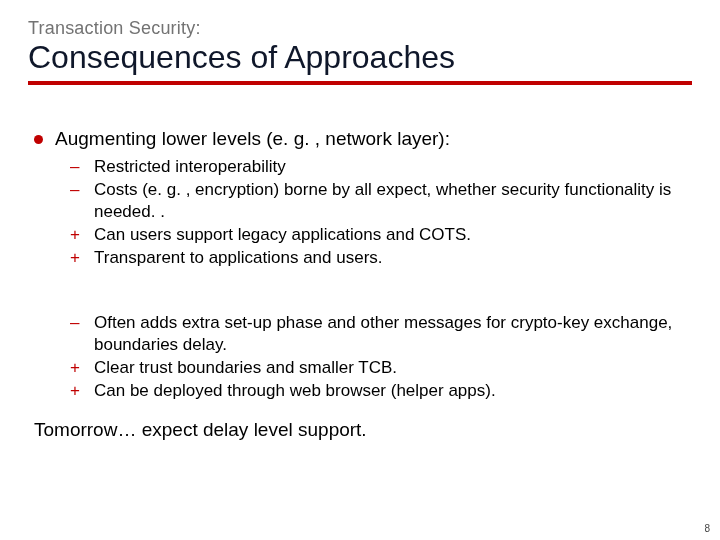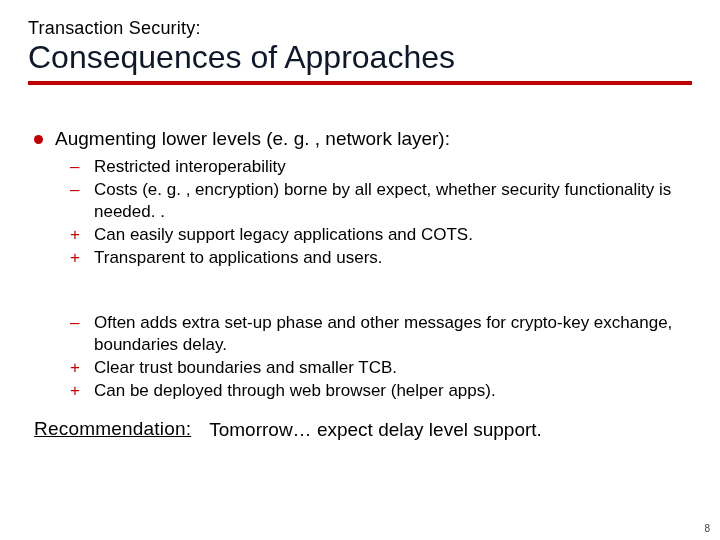--- a/index.html
+++ b/index.html
@@ -7,21 +7,21 @@
       width: 720px;
       height: 540px;
       background: #fff;
       font-family: Verdana, Arial, sans-serif;
       color: #000;
       position: relative;
       padding: 18px 28px 0 28px;
     }
     .pretitle {
       font-size: 18px;
-      color: #000000;
+      color: #737373;
       margin-bottom: 2px;
       letter-spacing: 0.2px;
     }
     .title {
       font-size: 32px;
       color: #0f172a;
       font-weight: normal;
       line-height: 1.05;
       margin-bottom: 6px;
     }
@@ -107,21 +107,21 @@
   <div class="subitem">
     <span class="mark">–</span>
     <span class="subtext">Restricted interoperability</span>
   </div>
   <div class="subitem">
     <span class="mark">–</span>
     <span class="subtext">Costs (e. g. , encryption) borne by all expect, whether security functionality is needed. .</span>
   </div>
   <div class="subitem">
     <span class="mark">+</span>
-    <span class="subtext">Can easily support legacy applications and COTS.</span>
+    <span class="subtext">Can users support legacy applications and COTS.</span>
   </div>
   <div class="subitem">
     <span class="mark">+</span>
     <span class="subtext">Transparent to applications and users.</span>
   </div>
 </div>
 
 <div class="section">
   <div class="subitem">
     <span class="mark">–</span>
@@ -131,19 +131,18 @@
     <span class="mark">+</span>
     <span class="subtext">Clear trust boundaries and smaller TCB.</span>
   </div>
   <div class="subitem">
     <span class="mark">+</span>
     <span class="subtext">Can be deployed through web browser (helper apps).</span>
   </div>
 </div>
 
 <div class="rec-row">
-  <span class="rec-label">Recommendation:</span>
   <span class="rec-text">
     <span class="rec-line">Tomorrow… expect delay level support.</span>
   </span>
 </div>
 
 <div class="pagenum">8</div>
 
 </body></html>

